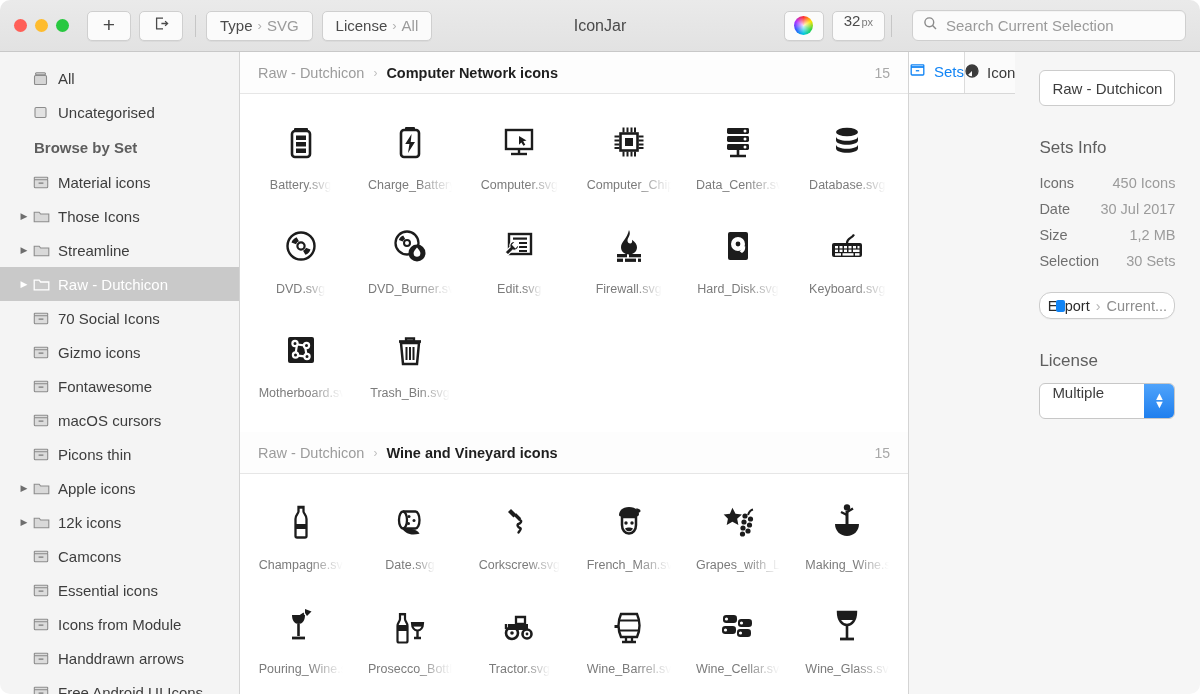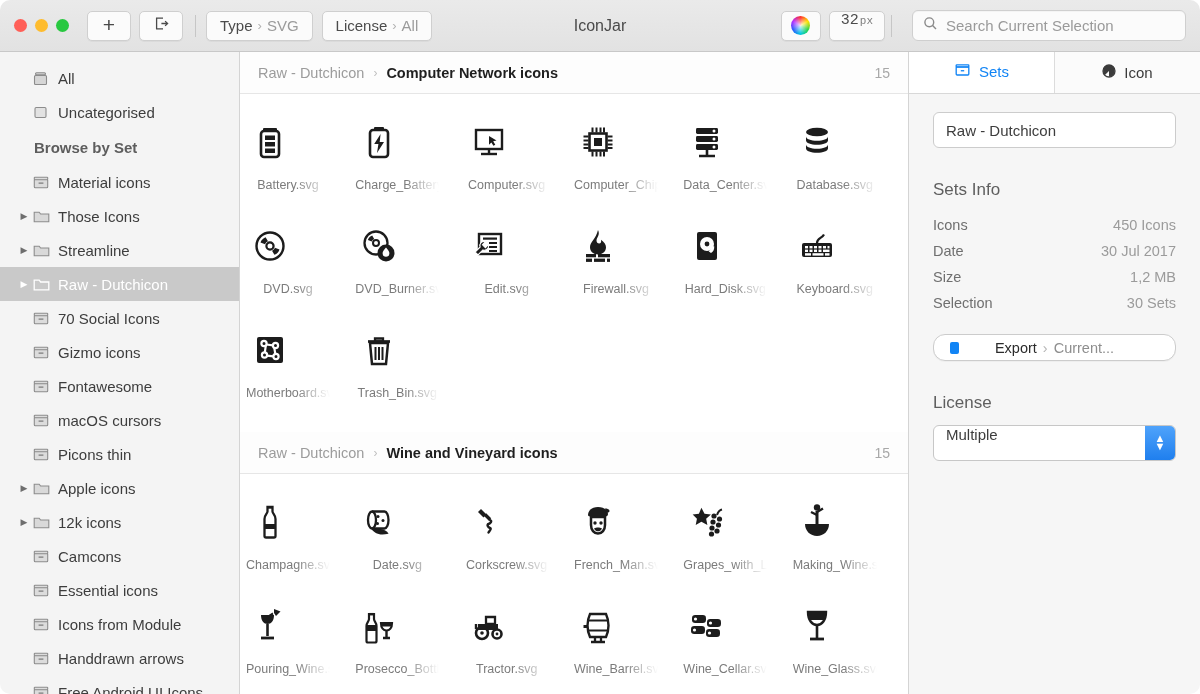--- a/index.html
+++ b/index.html
@@ -86,21 +86,20 @@
     background:
       radial-gradient(circle at 50% 50%, rgba(255,255,255,0.85) 0%, rgba(255,255,255,0) 62%),
       conic-gradient(#ff2f2f, #ffe200, #2bd44a, #00c8e0, #2f5bff, #b32fff, #ff2f2f);
   }
   .size-btn {
     height: 30px; padding: 0 11px;
     background: #fbfbfb; border: 1px solid #cfcfcf; border-radius: 5px;
     display: flex; align-items: baseline; justify-content: flex-start;
     box-shadow: 0 1px 0 rgba(0,0,0,0.04);
     margin-right: 2px;
-    font-family: Liberation Mono, monospace;
   }
   .size-num { font-size: 15px; color: #4b4b4b; }
   .size-unit { font-size: 11px; color: #7d7d7d; margin-left: 1px; }
 
   .searchbox {
     width: 274px; height: 31px;
     background: #fbfbfb;
     border: 1px solid #cfcfcf; border-radius: 6px;
     display: flex; align-items: center;
     padding: 0 10px;
@@ -161,21 +160,21 @@
   .sec-count { margin-left: auto; font-size: 14px; color: #a8a8a8; }
 
   .grid {
     display: grid;
     grid-template-columns: repeat(6, 1fr);
     padding: 14px 6px 6px 6px;
   }
   .cell {
     height: 104px;
     display: flex; flex-direction: column;
-    justify-content: flex-start;
+    align-items: center; justify-content: flex-start;
     padding-top: 10px;
   }
   .cell .glyph {
     height: 48px; width: 48px;
     display: flex; align-items: center; justify-content: center;
     color: #1c1c1c;
   }
   .cell .cap {
     margin-top: 12px;
     font-size: 12.5px; color: #7b7b7b;
@@ -185,21 +184,21 @@
             mask-image: linear-gradient(to right, #000 60%, transparent 100%);
     text-align: center;
   }
   .sec-divider { height: 1px; background: #e0e0e0; margin: 6px 0 0 0; }
 
   
   .inspector {
     width: 292px; flex: 0 0 292px;
     background: #f6f6f6;
     border-left: 1px solid #d4d4d4;
-    display: flex; flex-direction: column;
+    display: flex; flex-direction: row;
     overflow: hidden;
   }
   .insp-tabs { height: 42px; flex: 0 0 42px; display: flex; border-bottom: 1px solid #d8d8d8; }
   .insp-tab {
     flex: 1; display: flex; align-items: center; justify-content: center;
     gap: 8px; font-size: 15px; color: #3b3b3b;
     background: #fbfbfb;
   }
   .insp-tab.active { color: #1184f5; background: #ffffff; border-bottom: 2px solid transparent; }
   .insp-tab + .insp-tab { border-left: 1px solid #dcdcdc; }

